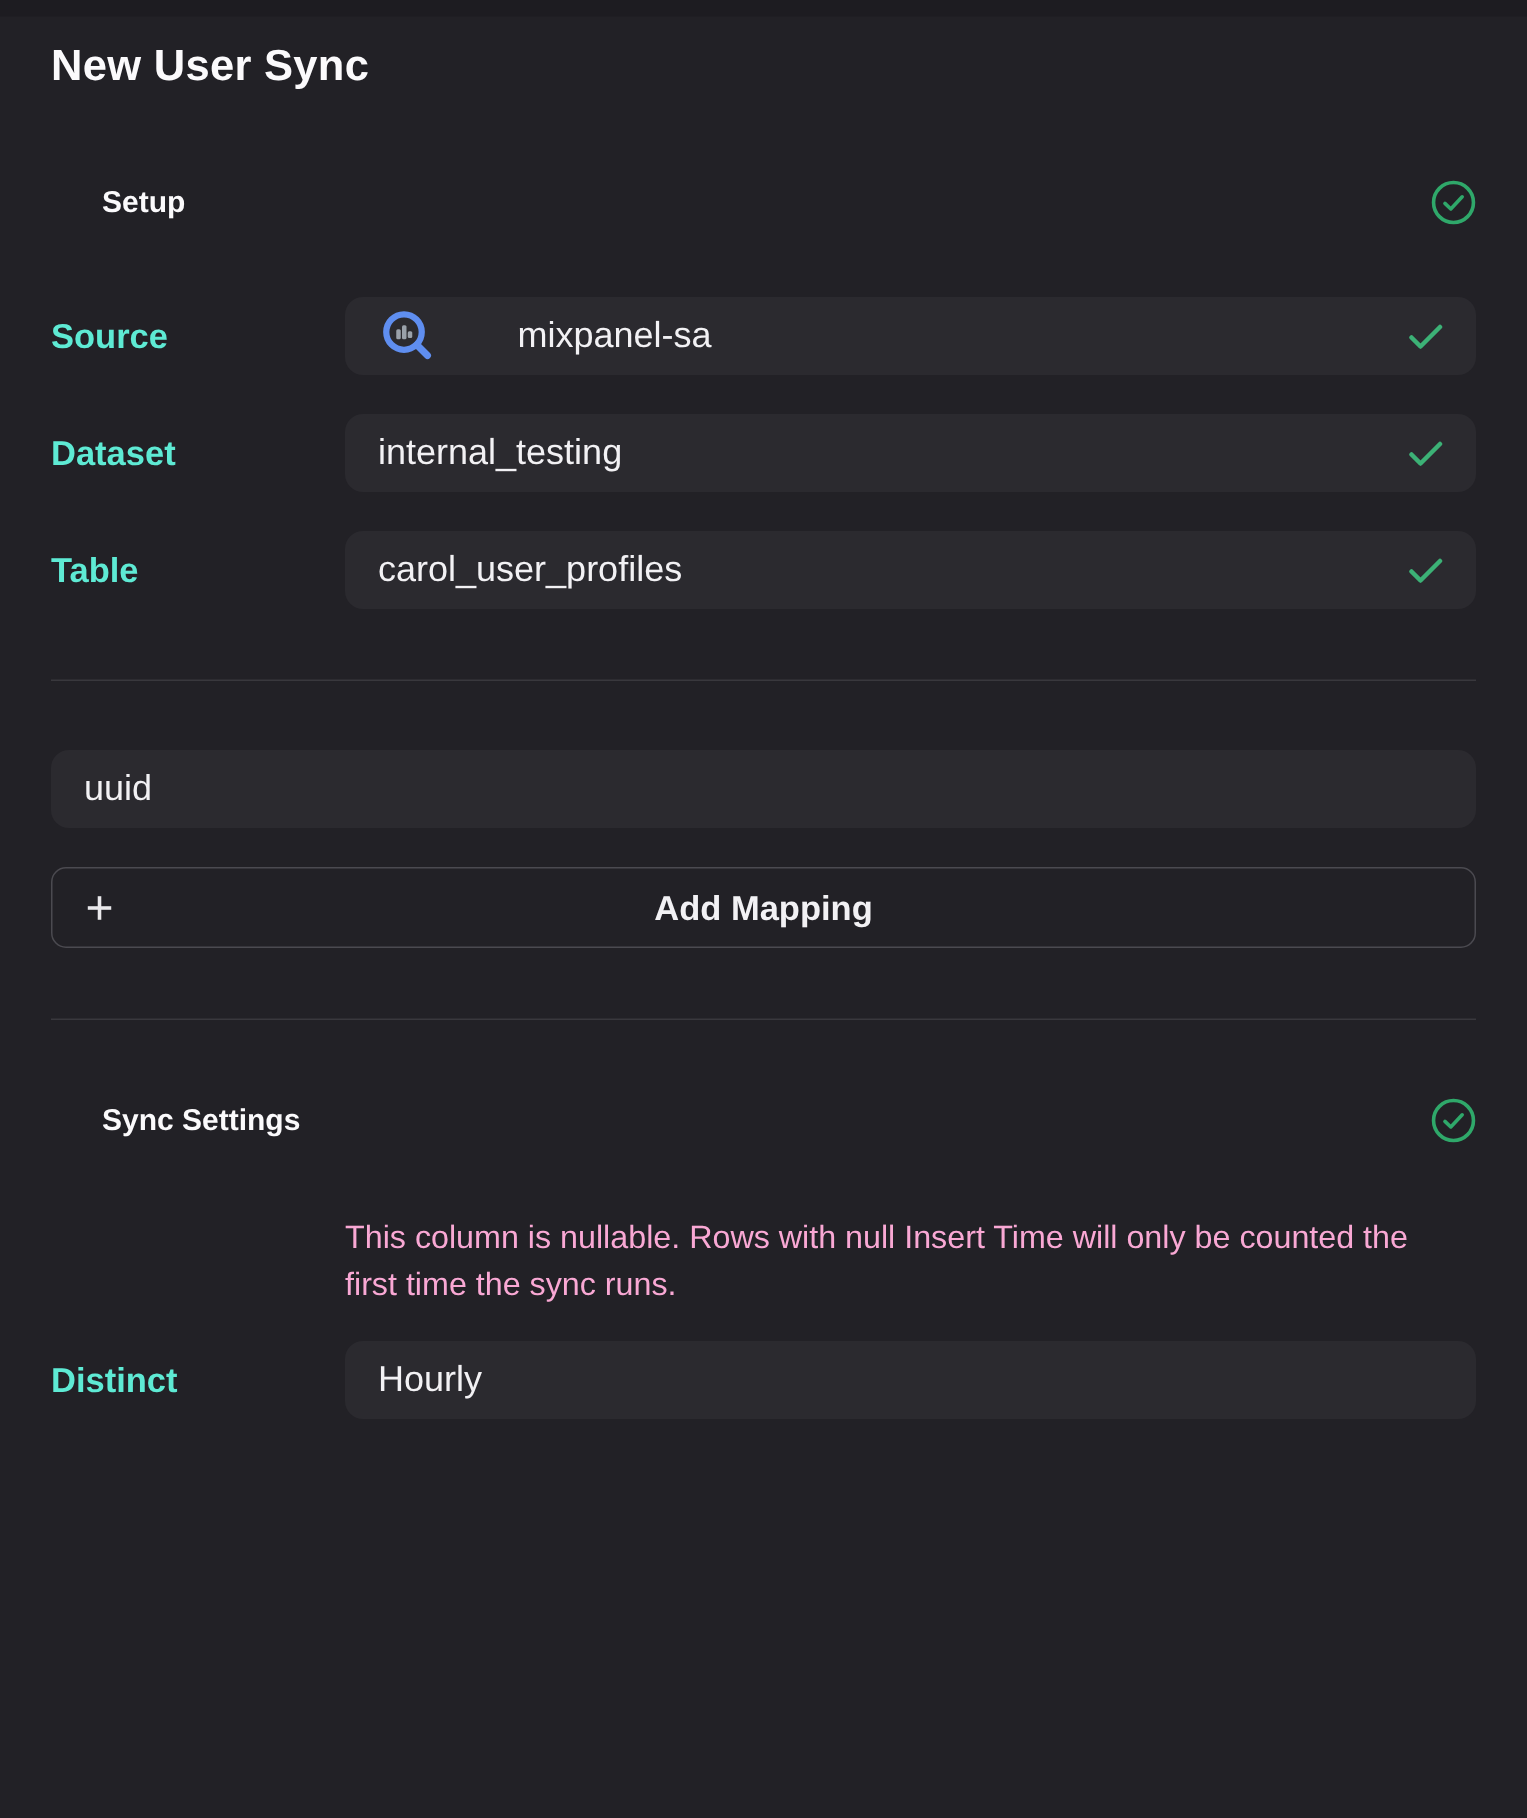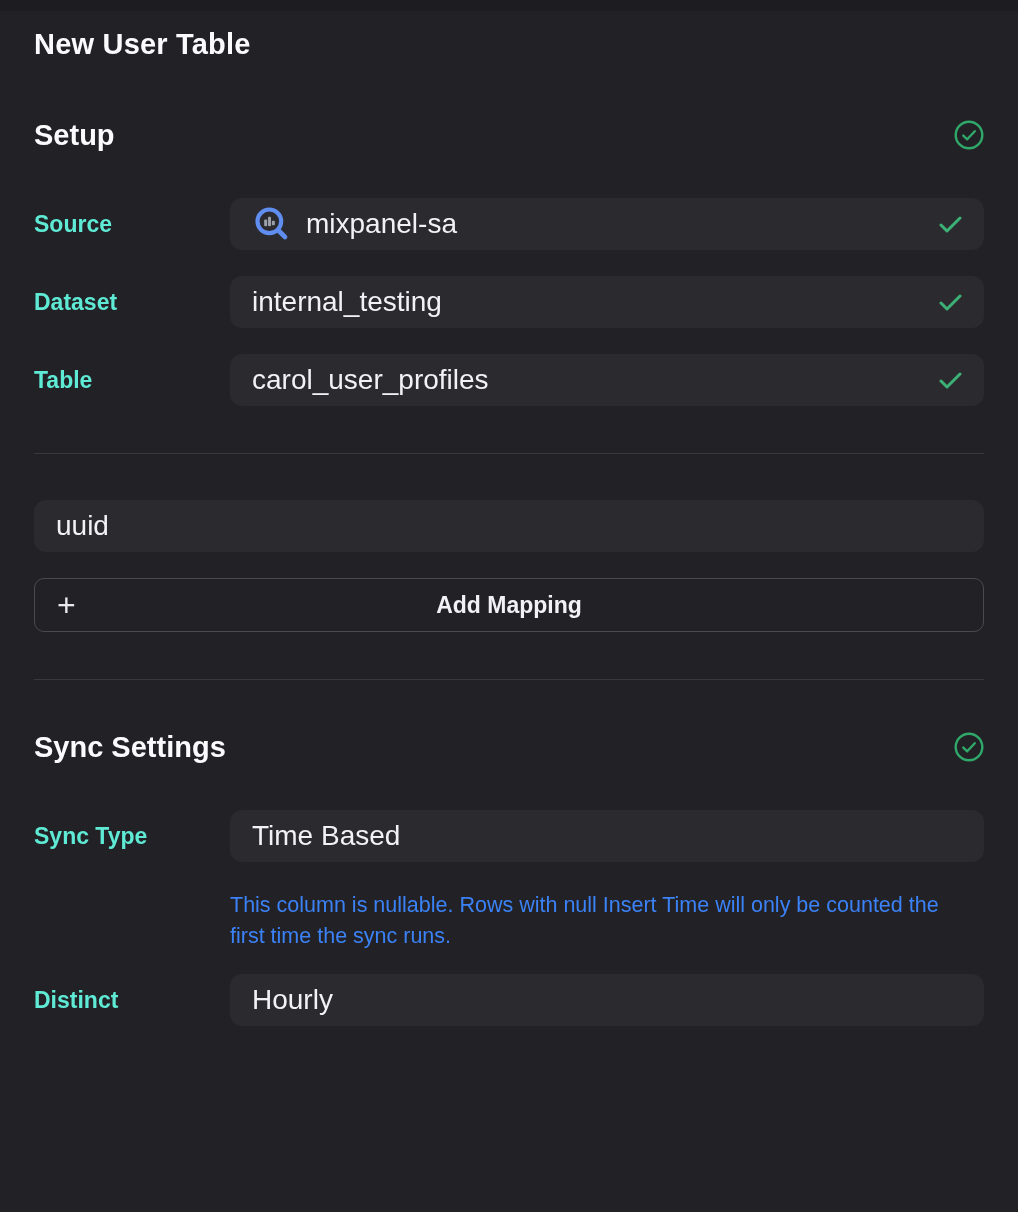--- a/index.html
+++ b/index.html
@@ -28,23 +28,24 @@
     letter-spacing: 0.2px;
     color: #fbfafc;
   }
   .section-header {
     display: flex;
     align-items: center;
     justify-content: space-between;
     height: 34px;
   }
   .section-title {
-    font-size: 29px;
+    font-size: 20px;
     font-weight: 700;
     color: #fbfafc;
+    margin-left: 34px;
   }
   .section-header.setup { margin-top: 57px; }
   .rows { margin-top: 46px; }
   .field-row {
     display: flex;
     align-items: center;
     margin-bottom: 26px;
   }
   .field-row:last-child { margin-bottom: 0; }
   .field-label {
@@ -55,23 +56,24 @@
     font-weight: bold;
   }
   .field-box {
     flex: 1;
     height: 52px;
     background: #2b2a2f;
     border-radius: 12px;
     display: flex;
     align-items: center;
     padding: 0 22px;
-    font-size: 28px;
+    font-size: 24px;
     color: #f2f1f4;
     cursor: pointer;
+    gap: 39px;
   }
   .field-value { color: #f2f1f4; }
   .source-icon-wrap {
     width: 40px;
     height: 40px;
     margin-right: 14px;
     display: flex;
     align-items: center;
     justify-content: center;
     flex-shrink: 0;
@@ -115,32 +117,32 @@
     line-height: 1;
     color: #e9e8eb;
   }
   .rows.sync .field-row.sync-type { margin-bottom: 28px; }
   .rows.sync .field-row.insert-time { margin-bottom: 0; }
   .warning-text {
     margin: 12px 0 22px 196px;
     width: 745px;
     font-size: 21.5px;
     line-height: 31px;
-    color: #3b82f6;
+    color: #f9a8d4;
   }
   svg { display: block; }
 </style>
 </head>
 <body>
 
 <div class="top-edge"></div>
 
 <div class="container">
 
-  <h1 class="page-title">New User Table</h1>
+  <h1 class="page-title">New User Sync</h1>
 
   <div class="section-header setup">
     <div class="section-title">Setup</div>
     <span>
       <svg width="30" height="30" viewBox="0 0 30 30" fill="none">
         <circle cx="15" cy="15" r="13.3" stroke="#2fa86a" stroke-width="2.4"></circle>
         <path d="M9.3 15.6 L13.2 19.3 L20.8 11.2" stroke="#2fa86a" stroke-width="2.4" stroke-linecap="round" stroke-linejoin="round"></path>
       </svg>
     </span>
   </div>
@@ -217,26 +219,20 @@
     <span>
       <svg width="30" height="30" viewBox="0 0 30 30" fill="none">
         <circle cx="15" cy="15" r="13.3" stroke="#2fa86a" stroke-width="2.4"></circle>
         <path d="M9.3 15.6 L13.2 19.3 L20.8 11.2" stroke="#2fa86a" stroke-width="2.4" stroke-linecap="round" stroke-linejoin="round"></path>
       </svg>
     </span>
   </div>
 
   <div class="rows sync">
 
-    <div class="field-row sync-type">
-      <div class="field-label">Sync Type</div>
-      <div class="field-box">
-        <span class="field-value">Time Based</span>
-      </div>
-    </div>
 
 
     <div class="warning-text">This column is nullable. Rows with null Insert Time will only be counted the first time the sync runs.</div>
 
     <div class="field-row frequency">
       <div class="field-label">Distinct</div>
       <div class="field-box">
         <span class="field-value">Hourly</span>
       </div>
     </div>

